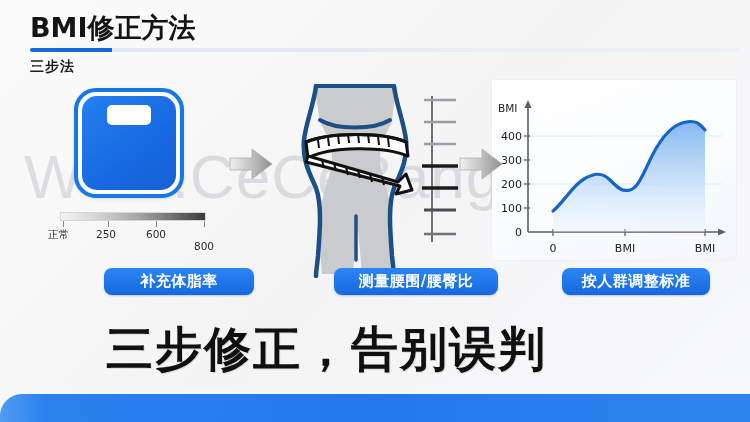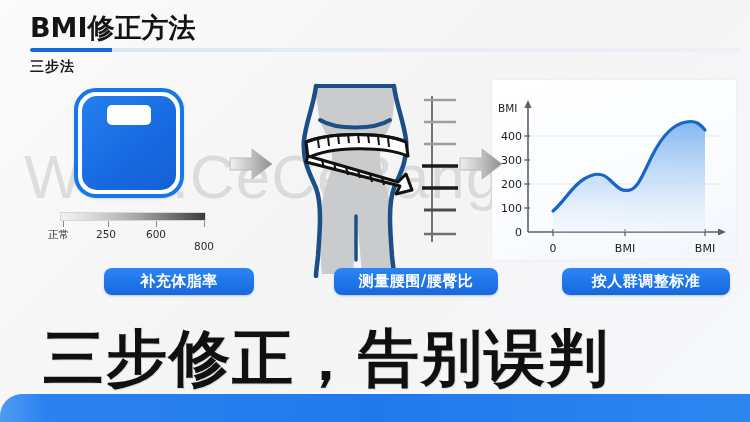--- a/index.html
+++ b/index.html
@@ -128,26 +128,26 @@
     background:linear-gradient(180deg,#2b85f5 0%,#1668dc 100%);
     color:#fff; font-size:15px; font-weight:bold;
     font-family:"DejaVu Sans",sans-serif;
     display:flex; align-items:center; justify-content:center;
     letter-spacing:0.5px;
     box-shadow:0 1px 2px rgba(20,80,180,0.28);
     margin-left:46px;
   }
   #pill-1 { left:58px;  top:268px; width:150px; }
   #pill-2 { left:288px; top:268px; width:164px; }
-  #pill-3 { left:516px; top:268px; width:168px; }
+  #pill-3 { left:516px; top:268px; width:148px; }
 
   
   .headline {
     position:absolute; left:0; top:318px; width:653px; text-align:center;
-    font-size:61px; font-weight:bold; color:#101010; letter-spacing:2px;
+    font-size:47px; font-weight:bold; color:#101010; letter-spacing:2px;
     font-family:"DejaVu Sans",sans-serif; z-index:9;
     text-shadow:1px 1px 0 rgba(0,0,0,0.10);
   }
 
   
   .footer-bar {
     position:absolute; left:0; bottom:0; width:750px; height:28px; z-index:9;
     background:linear-gradient(90deg,#4f9bf2 0%,#2b82ee 6%,#2279ec 50%,#2d86f0 100%);
     border-top-left-radius:22px;
   }

